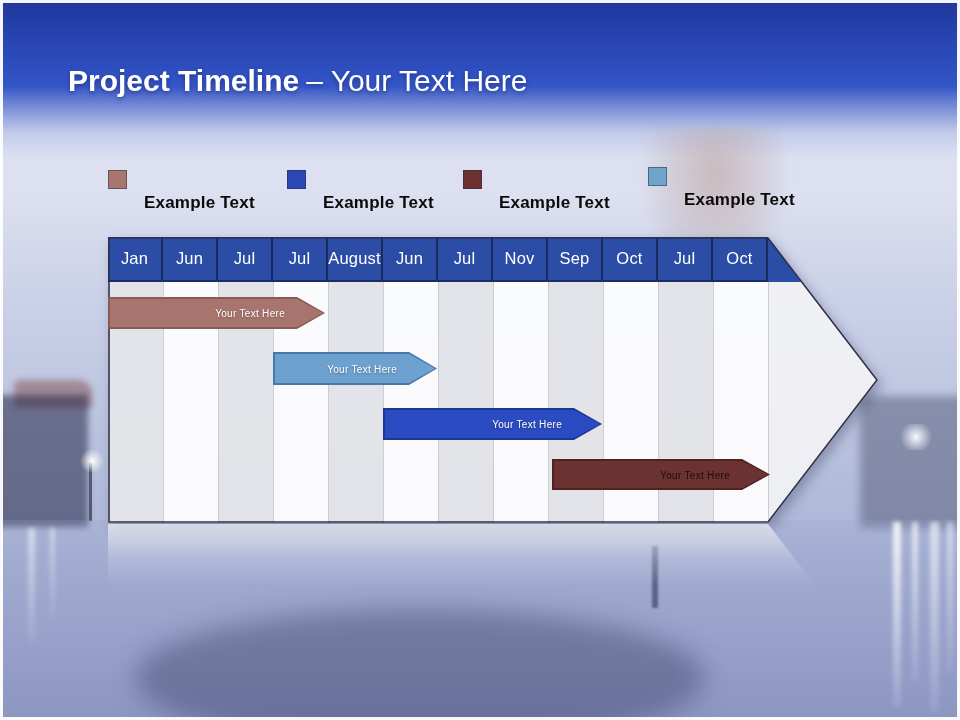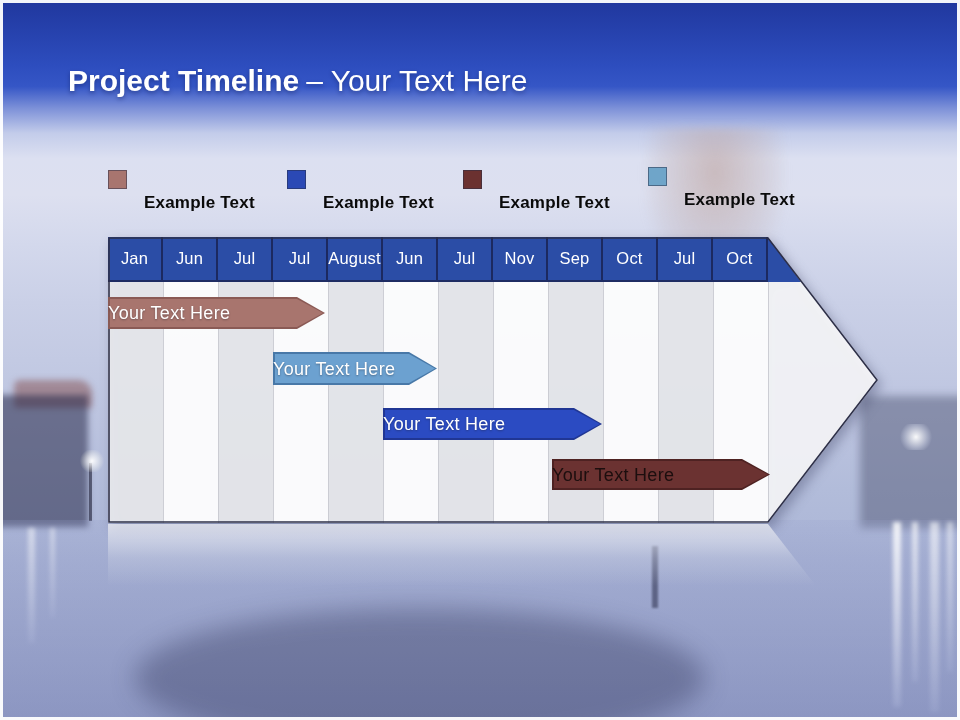--- a/index.html
+++ b/index.html
@@ -69,22 +69,22 @@
     display:flex;align-items:center;justify-content:center;
     color:#FFF;font-size:16.5px;letter-spacing:.2px;}
   .header-triangle{position:absolute;left:660px;top:0;width:33px;height:45px;
     clip-path:polygon(0 0, 100% 100%, 0 100%);}
   .chart-outline{position:absolute;left:0;top:0;pointer-events:none;}
 
   
   .bar{position:absolute;clip-path:polygon(0 0, calc(100% - 28px) 0, 100% 50%, calc(100% - 28px) 100%, 0 100%);}
   .bar-fill{position:absolute;inset:2px;
     clip-path:polygon(0 0, calc(100% - 26px) 0, 100% 50%, calc(100% - 26px) 100%, 0 100%);}
-  .bar-label{position:absolute;left:0;right:33px;top:50%;transform:translateY(-50%);
-    text-align:left;font-size:18px;letter-spacing:.3px;white-space:nowrap;
+  .bar-label{position:absolute;left:0;right:40px;top:50%;transform:translateY(-50%);
+    text-align:right;font-size:10px;letter-spacing:.3px;white-space:nowrap;
     text-shadow:0 1px 2px rgba(30,30,40,.4);}
   .bar1{left:0;top:60px;width:217px;height:32px;}
   .bar2{left:165px;top:115px;width:164px;height:33px;}
   .bar3{left:275px;top:171px;width:219px;height:32px;}
   .bar4{left:444px;top:222px;width:218px;height:31px;}
   .bar4 .bar-label{text-shadow:none;}
 
   
   .chart-reflection{position:absolute;left:108px;top:524px;width:772px;height:62px;
     clip-path:polygon(0 0, 660px 0, 708px 62px, 0 62px);

